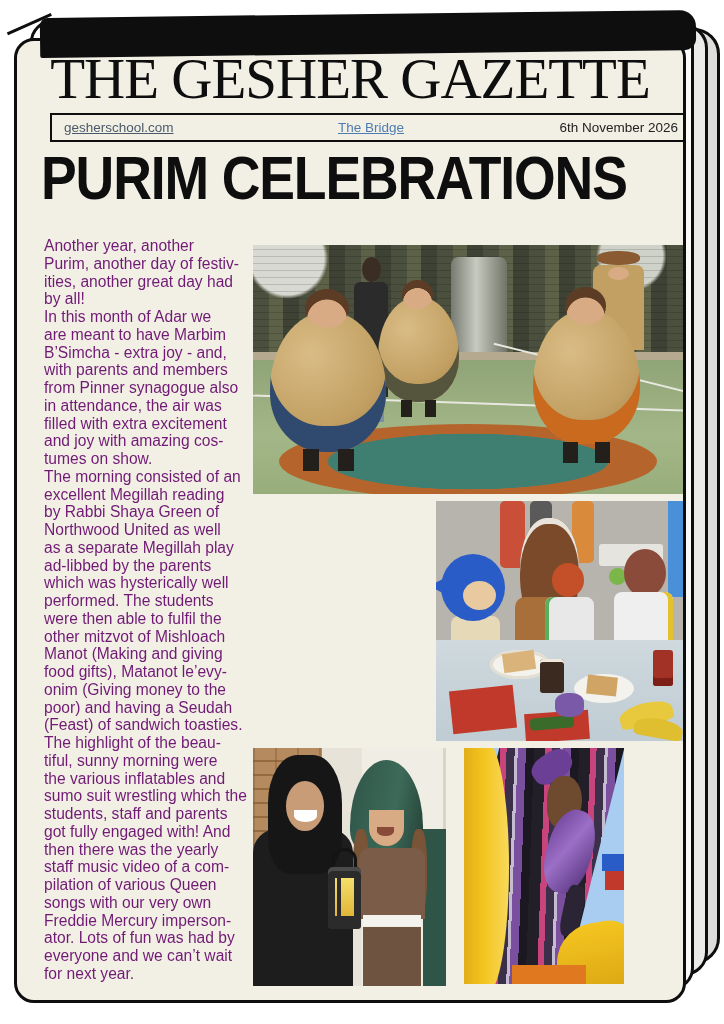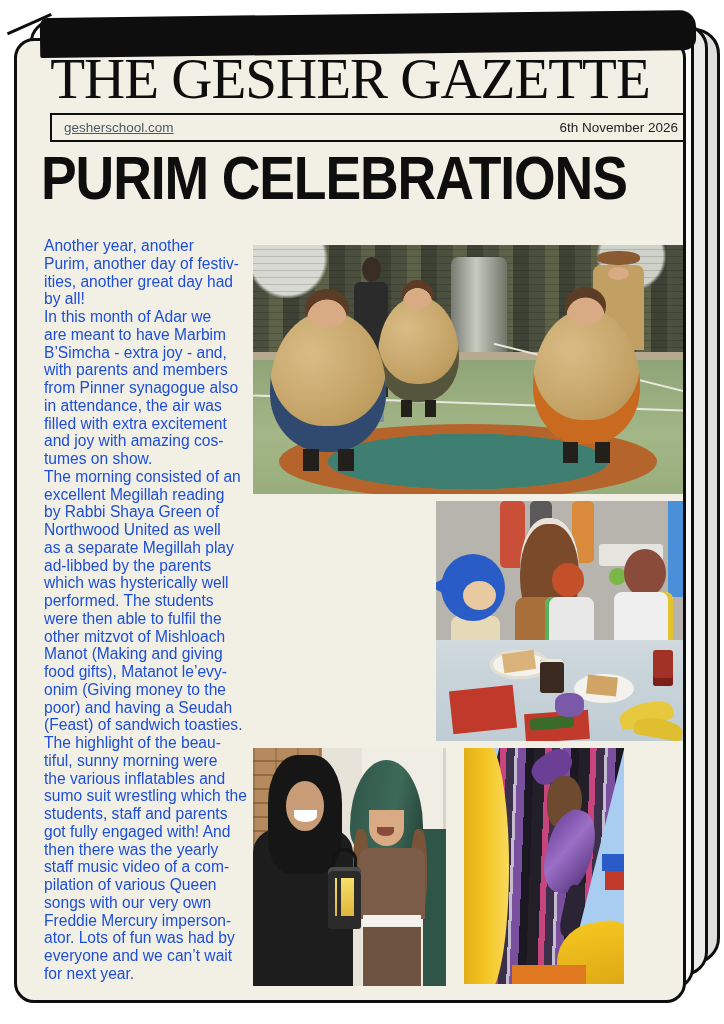--- a/index.html
+++ b/index.html
@@ -33,21 +33,21 @@
   .info-bar .c{text-align:center;}
   .info-bar .r{text-align:right;}
   .info-bar a{text-decoration:underline;}
   a.site{color:var(--link-slate);}
   a.bridge{color:var(--link-blue);}
   .headline{position:absolute;left:24px;top:106px;white-space:nowrap;
     font-weight:700;font-size:47px;letter-spacing:-1px;color:#0e0e0e;line-height:1;
     transform:scale(1.14,1.30);transform-origin:0 0;}
 
   .article{position:absolute;left:27px;top:196px;width:216px;font-size:15.6px;line-height:17.75px;
-    color:#1d4ed8;white-space:pre-line;}
+    color:#701a75;white-space:pre-line;}
 
   
   .photos{position:absolute;left:236px;top:199px;width:430px;height:748px;}
   .ph{position:absolute;overflow:hidden;}
   .ph *{position:absolute;}
   .p1{left:0;top:5px;width:430px;height:249px;background:#9aa886;}
   .p2{left:0;top:261px;width:161px;height:240px;background:#ded8cf;}
   .p3{left:183px;top:261px;width:247px;height:240px;background:#b7b3ad;}
   .p4{left:0;top:508px;width:193px;height:238px;background:#efece4;}
   .p5{left:211px;top:508px;width:160px;height:236px;background:#a8cdf0;}
@@ -210,20 +210,21 @@
   <div class="page-layer layer1"></div>
   <div class="spine-edge"></div>
   <div class="top-bar"></div>
 
   <div class="front-page">
 
     <h1 class="masthead">THE GESHER GAZETTE</h1>
 
     <div class="info-bar">
       <span class="cell"><a href="#" class="site">gesherschool.com</a></span>
+      <span class="cell c"><a href="#" class="bridge">The Bridge</a></span>
       <span class="cell r">6th November 2026</span>
     </div>
 
     <h2 class="headline">PURIM CELEBRATIONS</h2>
 
     <div class="article">Another year, another
 Purim, another day of festiv-
 ities, another great day had
 by all!
 In this month of Adar we

